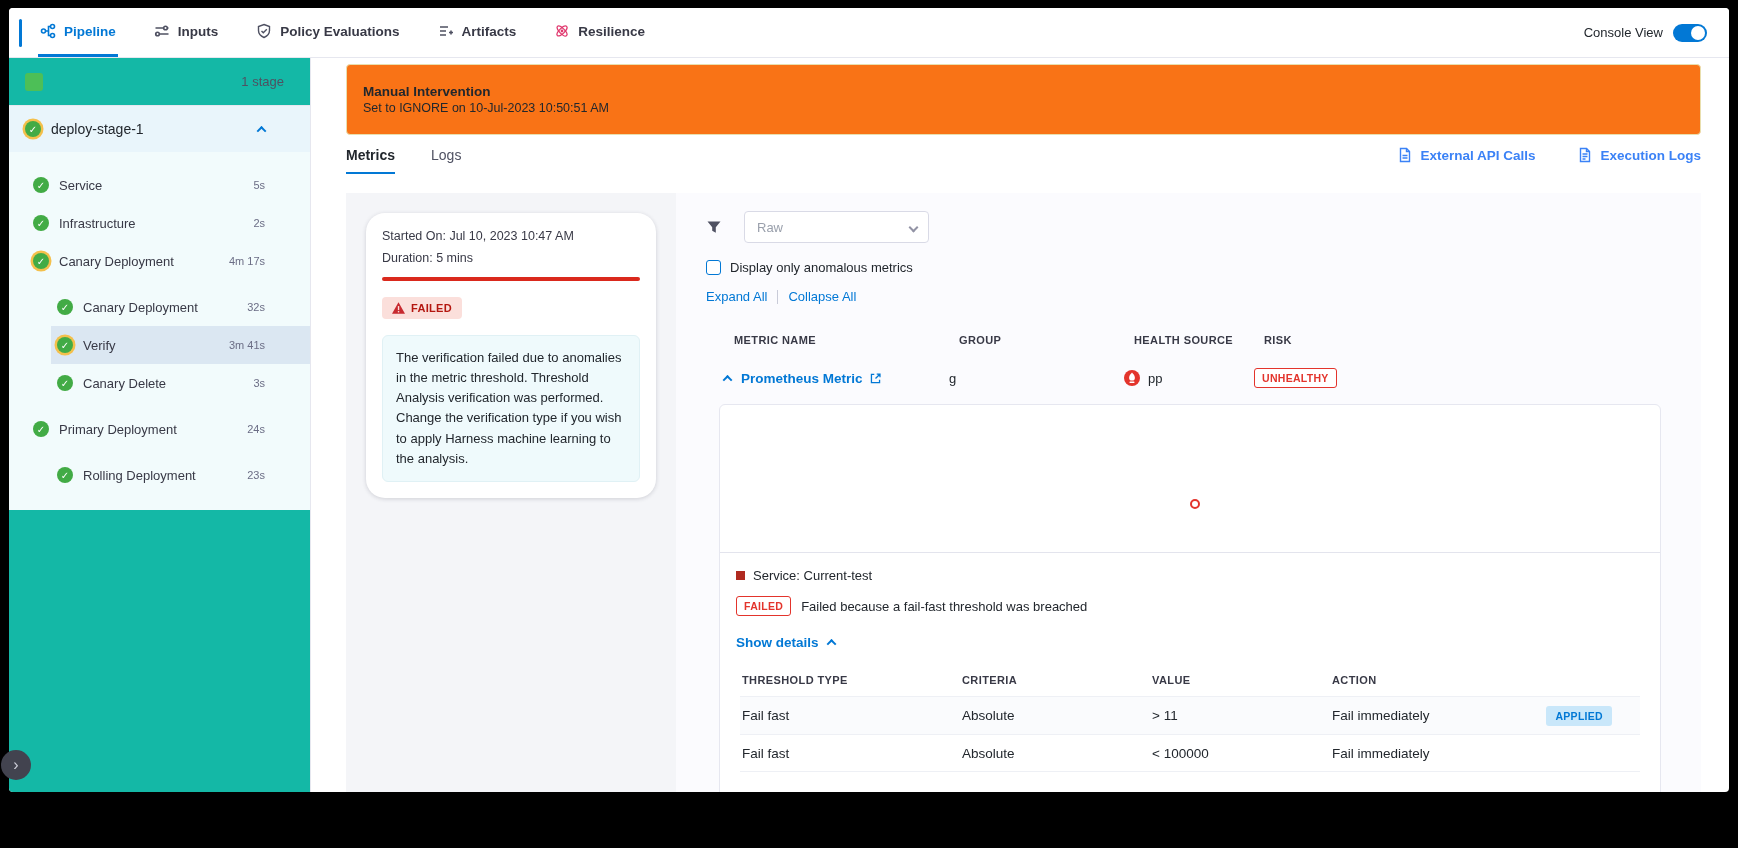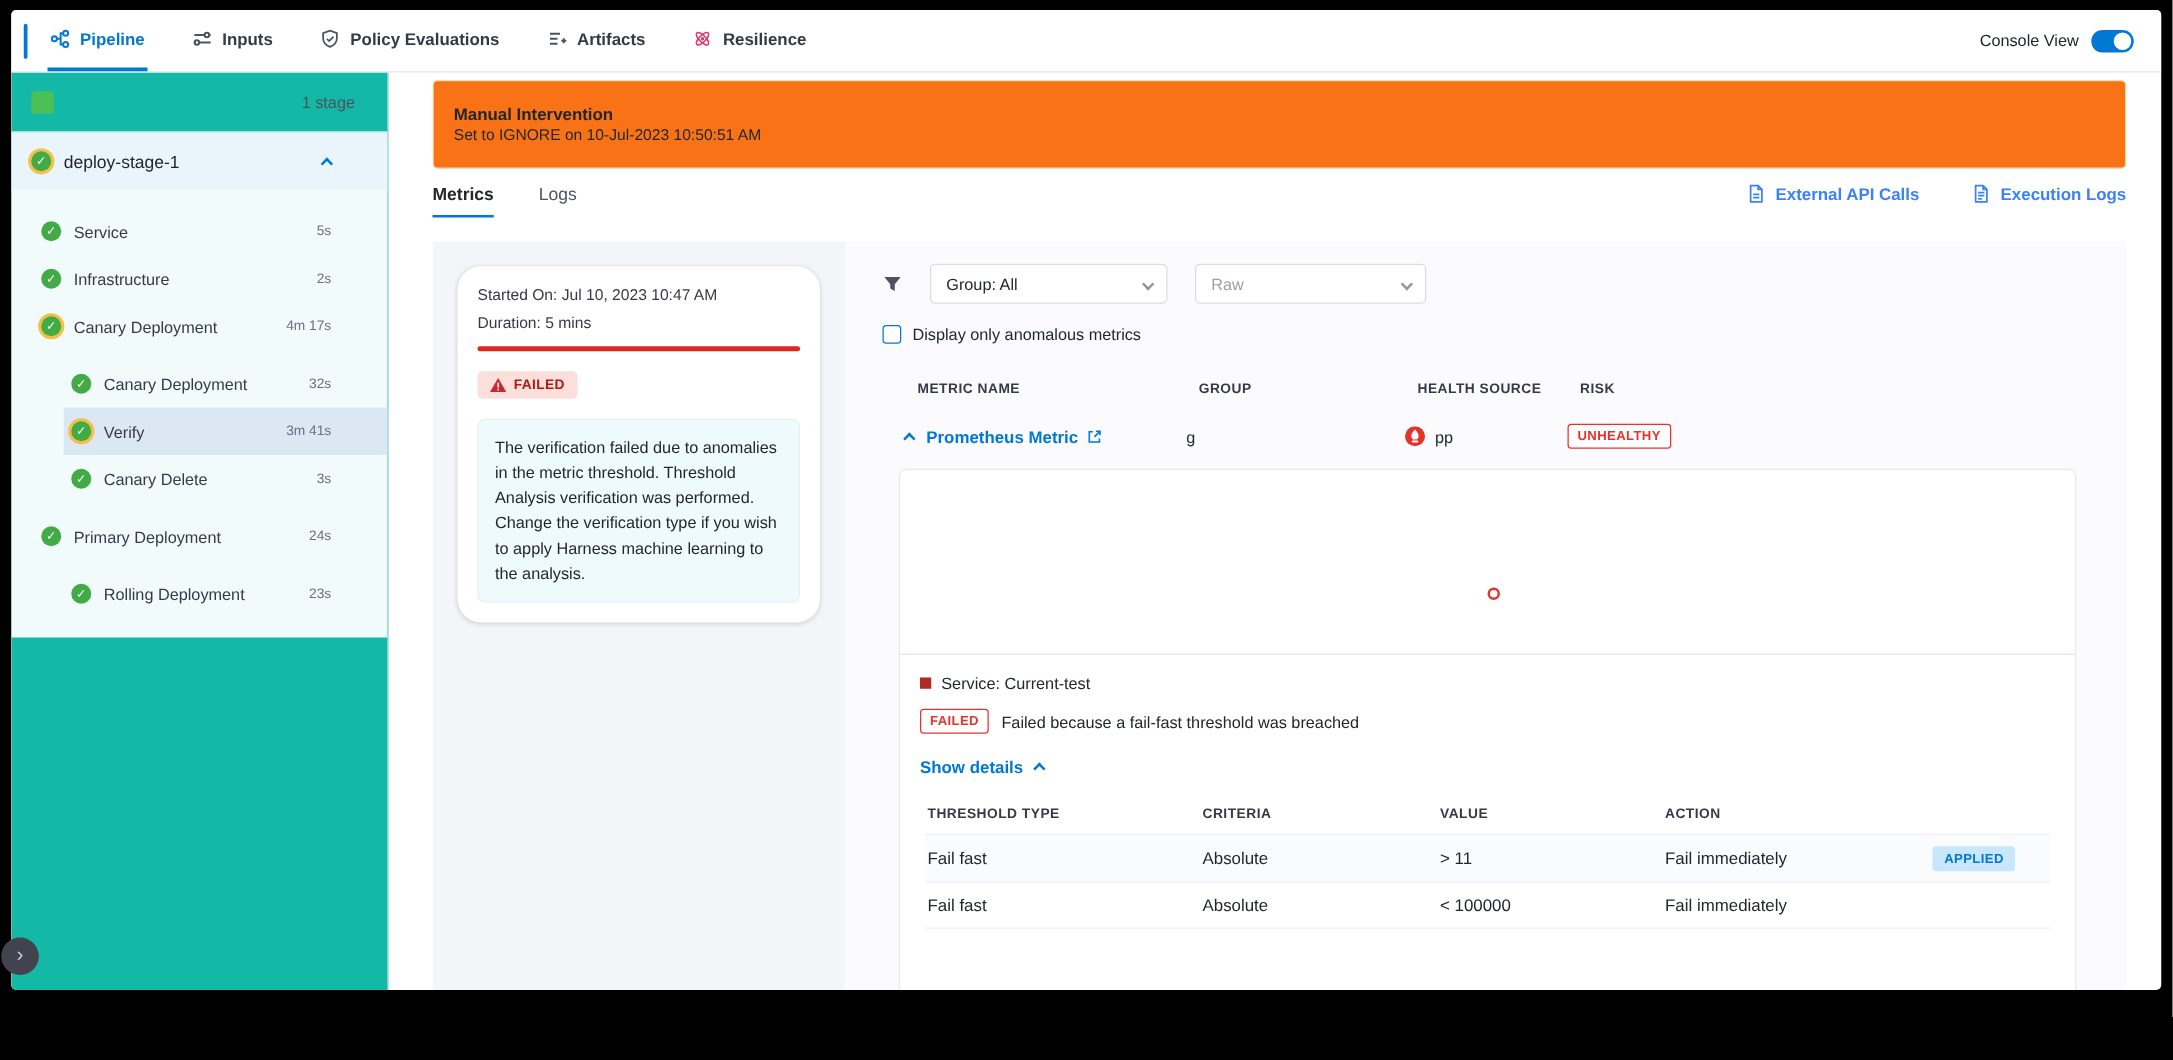--- a/index.html
+++ b/index.html
@@ -291,35 +291,36 @@
         </section>
 
         <section class="metrics-col">
 
           <div class="filters-row">
             <span class="funnel">
               <svg width="16" height="16" viewBox="0 0 16 16" fill="currentColor">
                   <path d="M1.5 2.5h13L9.8 8.3v5.4l-3.6-1.9V8.3z"></path>
                 </svg>
             </span>
-            <div class="select w1">
-              <span>Group: All</span>
-              <span class="chev down gray"></span>
-            </div>
             <div class="select w3">
               <span class="ph">Raw</span>
               <span class="chev down gray"></span>
             </div>
           </div>
 
           <div class="checkbox-row">
             <span class="checkbox"></span>
             <span>Display only anomalous metrics</span>
           </div>
 
+          <div class="links-row">
+            <span class="blue-link">Expand All</span>
+            <span class="vsep"></span>
+            <span class="blue-link">Collapse All</span>
+          </div>
 
           <div class="metric-list">
 
             <div class="mgrid list-header">
               <span>METRIC NAME</span>
               <span>GROUP</span>
               <span>HEALTH SOURCE</span>
               <span>RISK</span>
             </div>
 

